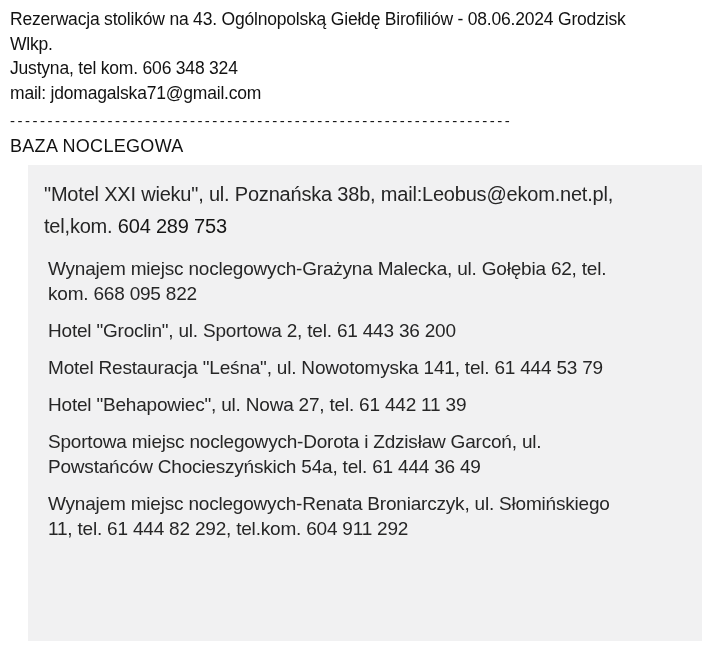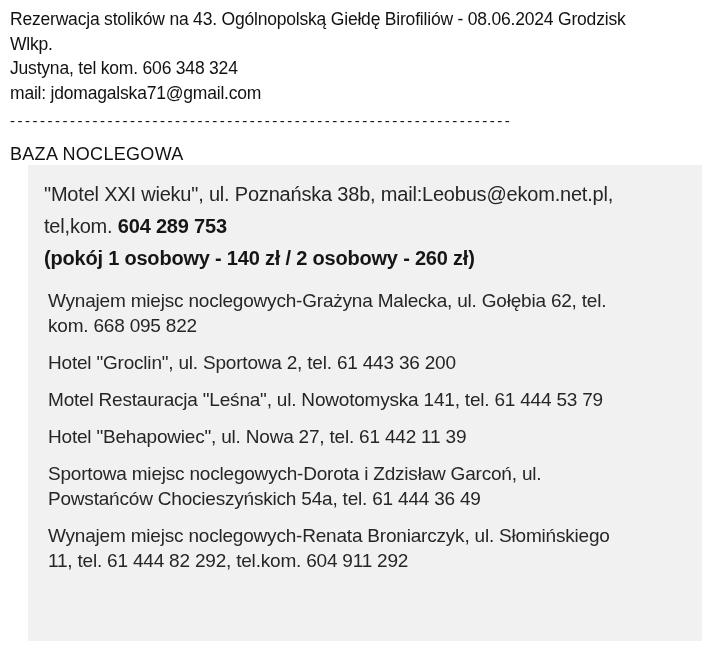--- a/index.html
+++ b/index.html
@@ -33,21 +33,21 @@
   .separator {
     margin-top: 7px;
     font-size: 15px;
     line-height: 18px;
     letter-spacing: 2.5px;
     white-space: nowrap;
     color: #1a1a1a;
     overflow: hidden;
   }
   .section-heading {
-    margin-top: 12px;
+    margin-top: 4px;
     font-size: 18px;
     line-height: 24px;
     letter-spacing: 0.3px;
     color: #121212;
     white-space: nowrap;
   }
   .panel {
     position: absolute;
     left: 28px;
     top: 165px;
@@ -56,21 +56,21 @@
     background: #f1f1f2;
     color: #262626;
   }
   .featured {
     padding: 13px 6px 0 16px;
     font-size: 20px;
     line-height: 32px;
     letter-spacing: -0.2px;
   }
   .f-line { white-space: nowrap; }
-  .bold { font-weight: bold; color: #161616; }
+  .bold { font-weight: normal; color: #161616; margin-top: 20px; }
   .entries {
     margin-top: 14px;
     padding-left: 20px;
     padding-right: 6px;
     font-size: 19px;
     letter-spacing: -0.2px;
   }
   .entry {
     line-height: 25px;
     margin-bottom: 12px;
@@ -89,21 +89,20 @@
     <div class="hline">mail: jdomagalska71@gmail.com</div>
     <div class="separator">-------------------------------------------------------------------</div>
     <div class="section-heading">BAZA NOCLEGOWA</div>
   </div>
 
   <div class="panel">
 
     <div class="featured">
       <div class="f-line">"Motel XXI wieku", ul. Poznańska 38b, mail:Leobus@ekom.net.pl,</div>
       <div class="f-line"><span>tel,kom. </span><span class="bold">604 289 753</span></div>
-      <div class="f-line bold">(pokój 1 osobowy - 140 zł / 2 osobowy - 260 zł)</div>
     </div>
 
     <div class="entries">
       <div class="entry">
         <div class="entry-line">Wynajem miejsc noclegowych-Grażyna Malecka, ul. Gołębia 62, tel.</div>
         <div class="entry-line">kom. 668 095 822</div>
       </div>
       <div class="entry">
         <div class="entry-line">Hotel "Groclin", ul. Sportowa 2, tel. 61 443 36 200</div>
       </div>

